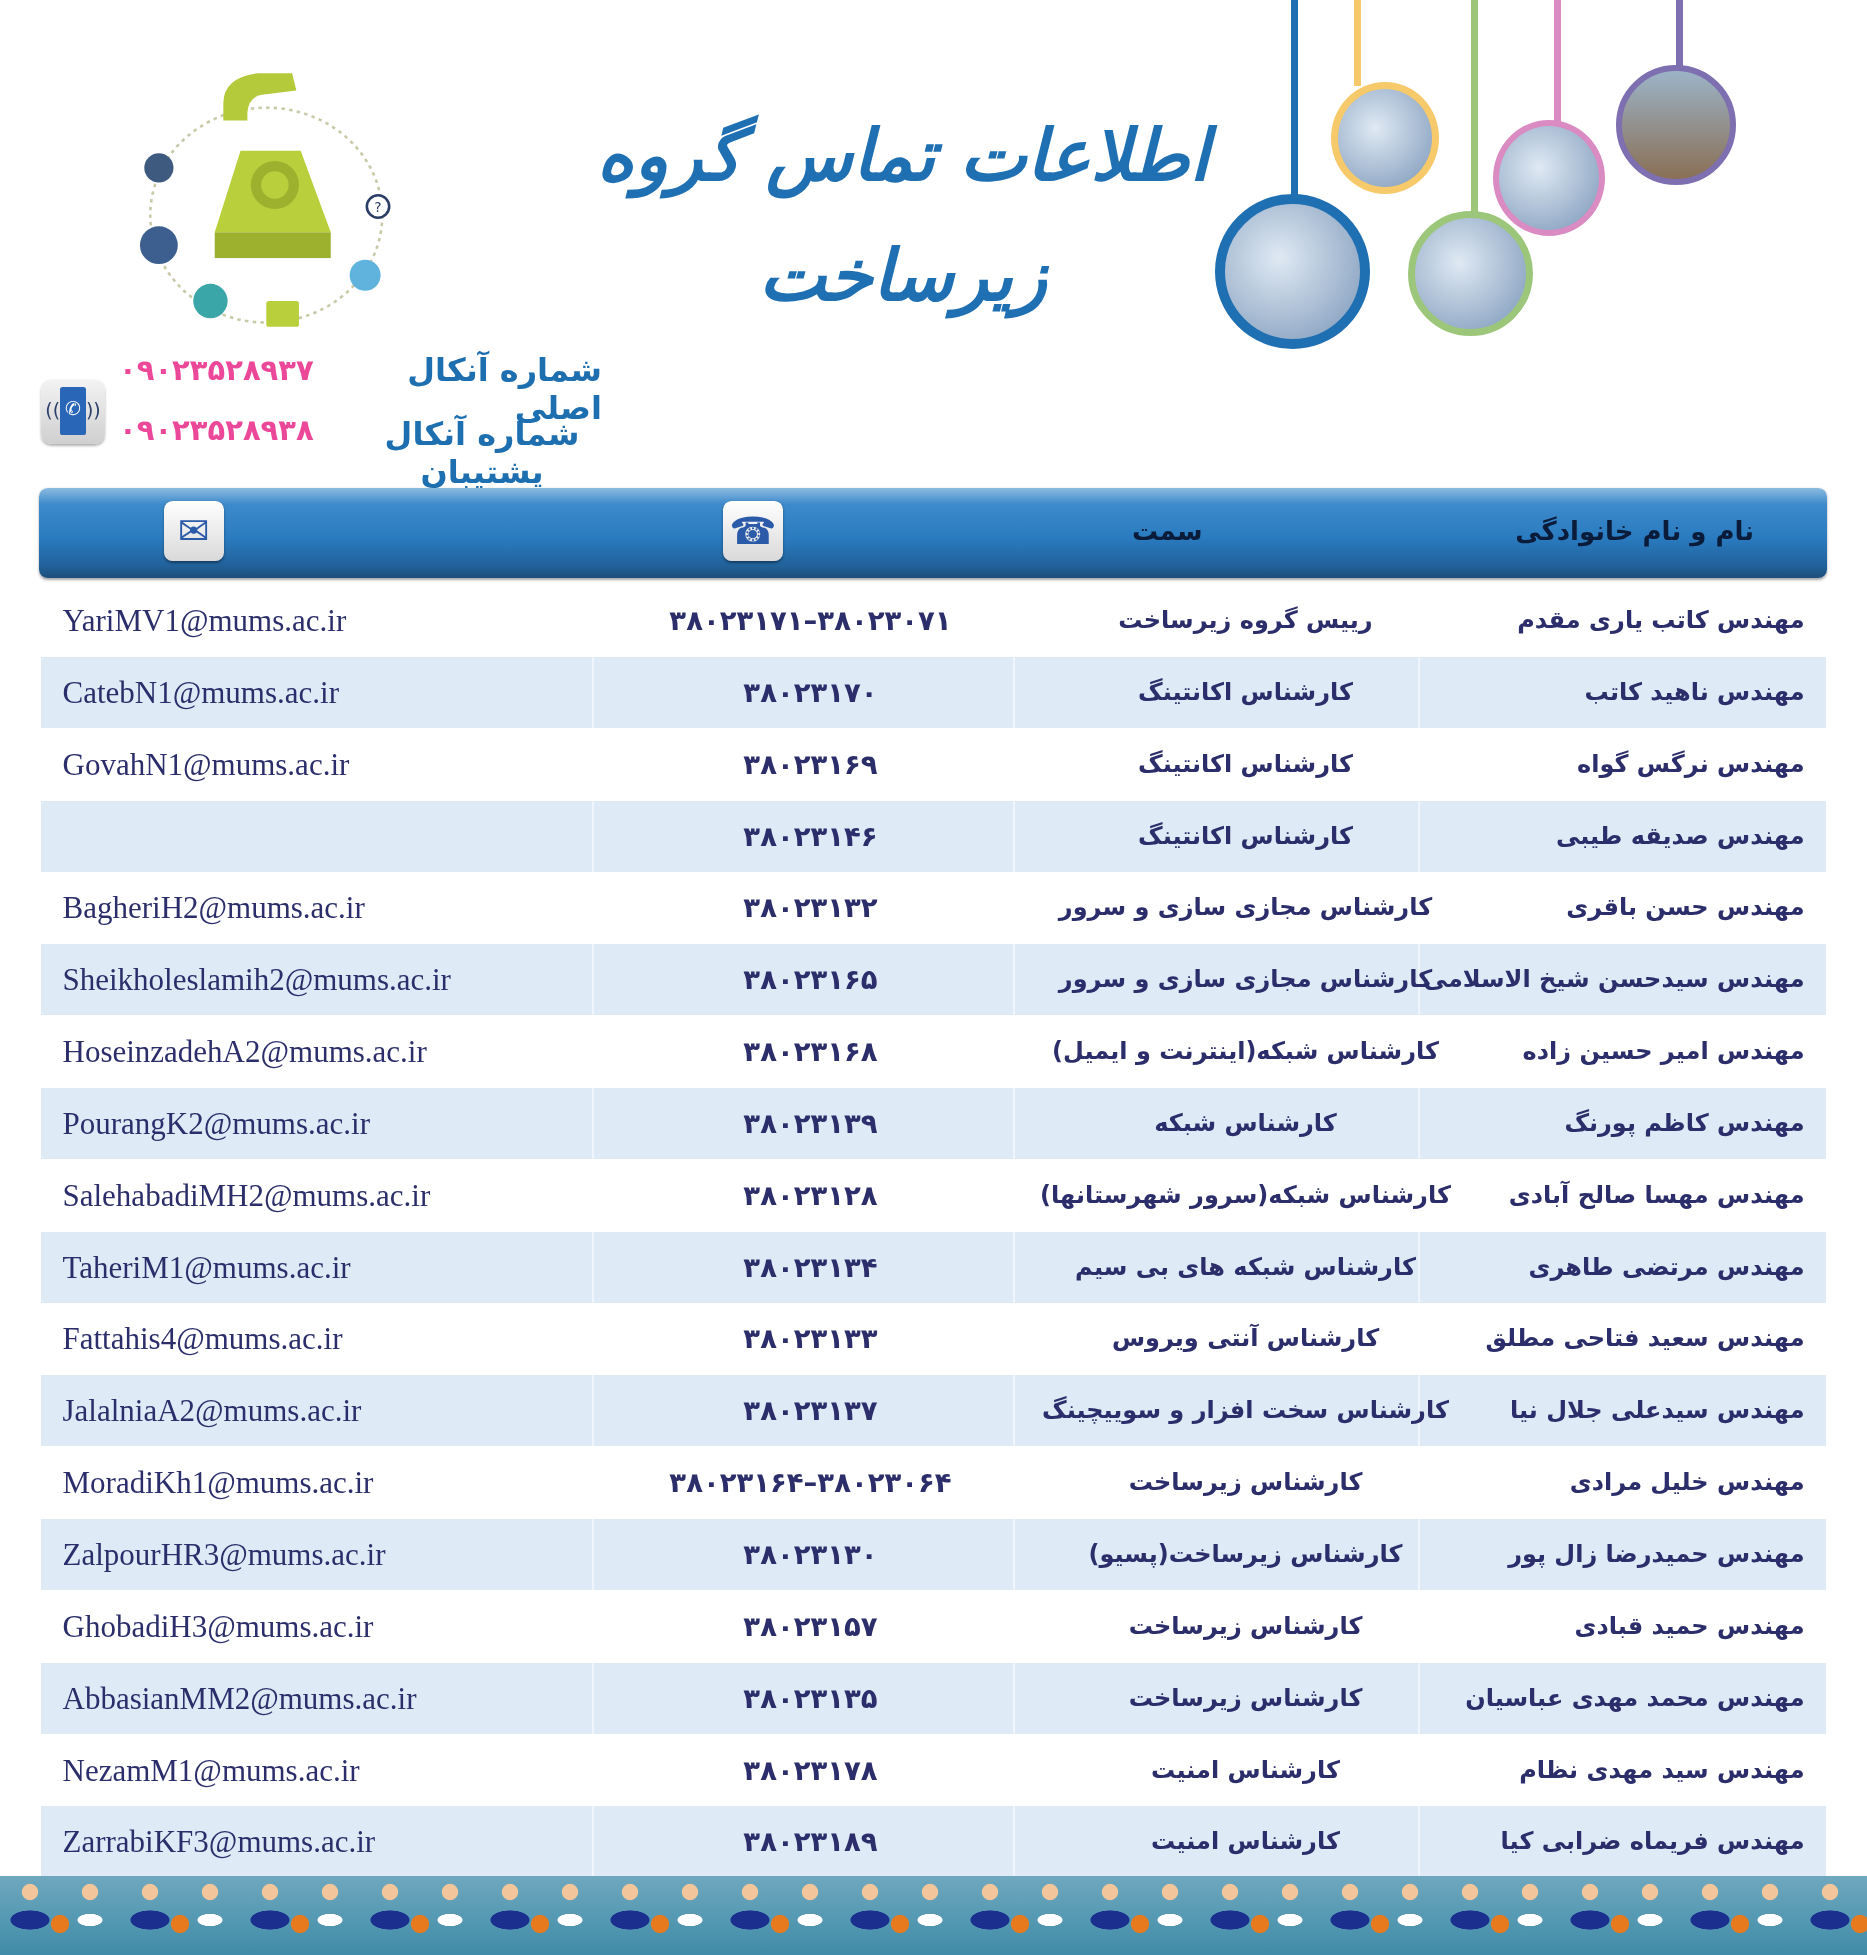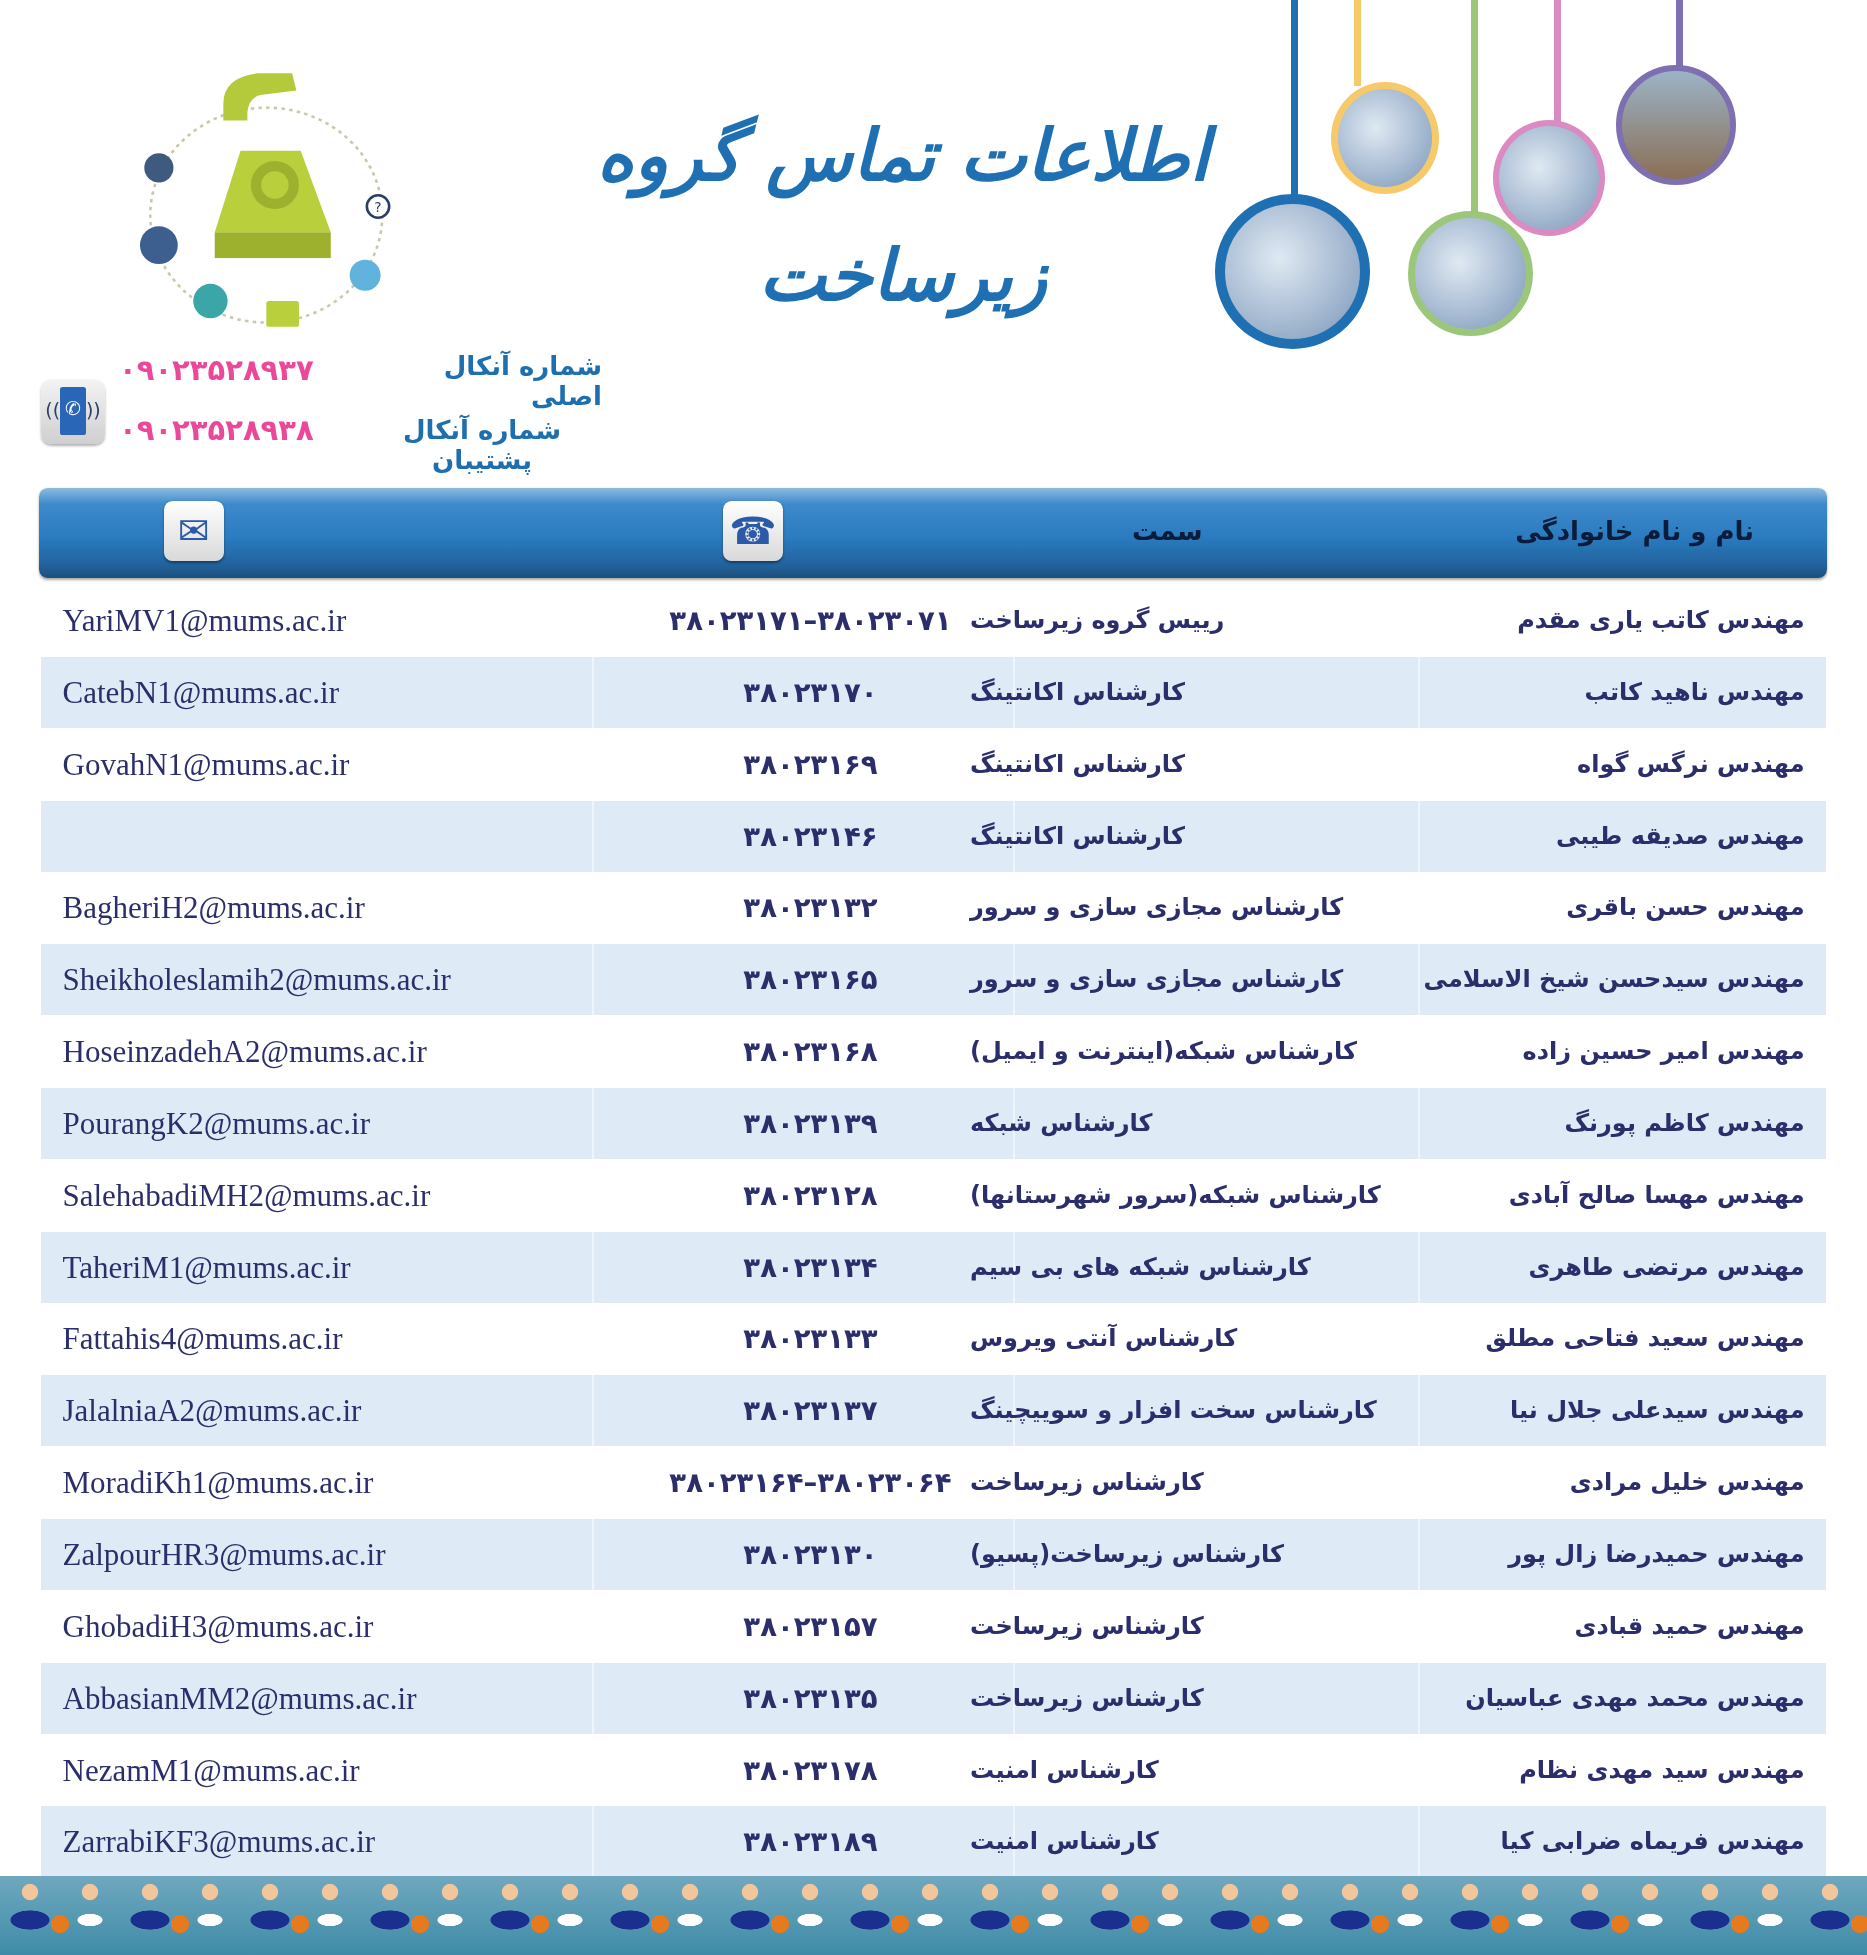--- a/index.html
+++ b/index.html
@@ -7,40 +7,40 @@
   .abs{position:absolute;}
   
   #title{left:559px;top:95px;width:688px;height:120px;direction:rtl;text-align:center;
     font-family:"DejaVu Serif",serif;font-style:italic;font-weight:bold;font-size:71px;color:#1f6fb3;line-height:120px;}
   
   .hang-line{position:absolute;width:6.9px;top:0;}
   .hang-circle{position:absolute;border-radius:50%;border-style:solid;background:radial-gradient(circle at 40% 40%,#dfe9f3,#7a96b8);box-sizing:border-box;}
   
   #phone-illus{left:120px;top:69px;width:284px;height:275px;}
   
-  .hot-label{direction:rtl;font-weight:bold;font-size:26px;color:#1d6fb0;}
+  .hot-label{direction:rtl;font-weight:bold;font-size:32px;color:#1d6fb0;}
   .hot-num{font-weight:bold;font-size:29px;color:#ec4899;letter-spacing:1.7px;}
   #mobile-icon{left:41px;top:380px;width:64px;height:64px;border-radius:10.3px;background:linear-gradient(#f3f3f3,#cfcfcf);box-shadow:0 1.7px 2.6px rgba(0,0,0,.3);}
   #mobile-icon .scr{position:absolute;left:19px;top:6.9px;width:26px;height:48px;background:#2a66b8;border-radius:2.6px;}
   #mobile-icon .glyph{position:absolute;left:0;top:17px;width:64px;text-align:center;color:#fff;font-size:19px;}
   #mobile-icon .waves{position:absolute;top:19px;font-size:19px;color:#2a3f6a;}
   
   #thead{left:39px;top:488px;width:1788px;height:90px;border-radius:8.6px;
     background:linear-gradient(#8cbbe0 0%,#3d8acb 18%,#2a7bc0 55%,#22639d 85%,#1d4f7b 100%);
     box-shadow:0 1.7px 2.6px rgba(0,0,0,.35);}
   .th{position:absolute;top:0;height:86px;line-height:86px;font-weight:bold;font-size:26px;color:#0b1b3a;direction:rtl;}
   .th-icon{position:absolute;top:13px;width:60px;height:60px;border-radius:8.6px;background:linear-gradient(#ffffff,#d9d9d9);box-shadow:0 1.7px 2.6px rgba(0,0,0,.4);text-align:center;line-height:60px;font-size:38px;color:#2a5aa8;}
   
   .row{position:absolute;left:41px;width:1785px;height:71px;}
   .row.alt{background:#deebf7;}
   .row .sep{position:absolute;top:0;width:1.7px;height:100%;background:rgba(255,255,255,.5);}
   .cell{position:absolute;top:0;height:71px;line-height:71px;color:#2b2e6a;white-space:nowrap;}
   .c-email{left:21.5px;font-family:"Liberation Serif",serif;font-size:31px;}
   .c-phone{left:533px;width:473px;text-align:center;font-weight:bold;font-size:27.5px;}
-  .c-pos{left:929px;width:551px;text-align:left;direction:rtl;font-weight:bold;font-size:24px;}
+  .c-pos{left:929px;width:551px;text-align:center;direction:rtl;font-weight:bold;font-size:24px;}
   .c-name{right:21.5px;width:447px;text-align:right;direction:rtl;font-weight:bold;font-size:24px;}
   
   #border-strip{left:0;top:1876px;width:1867px;height:80px;
     background:
       radial-gradient(circle at 50% 60%,#e87a1e 0 8.6px,transparent 9.5px) 0 0/120px 80px,
       radial-gradient(ellipse at 25% 55%,#1b2f8f 0 19px,transparent 20px) 0 0/120px 80px,
       radial-gradient(ellipse at 75% 55%,#ffffff 0 12px,transparent 13px) 0 0/120px 80px,
       radial-gradient(circle at 50% 20%,#f2c59a 0 7.7px,transparent 8.6px) 0 0/60px 80px,
       linear-gradient(#6fa8bf,#3f8ba7);}
 </style>

